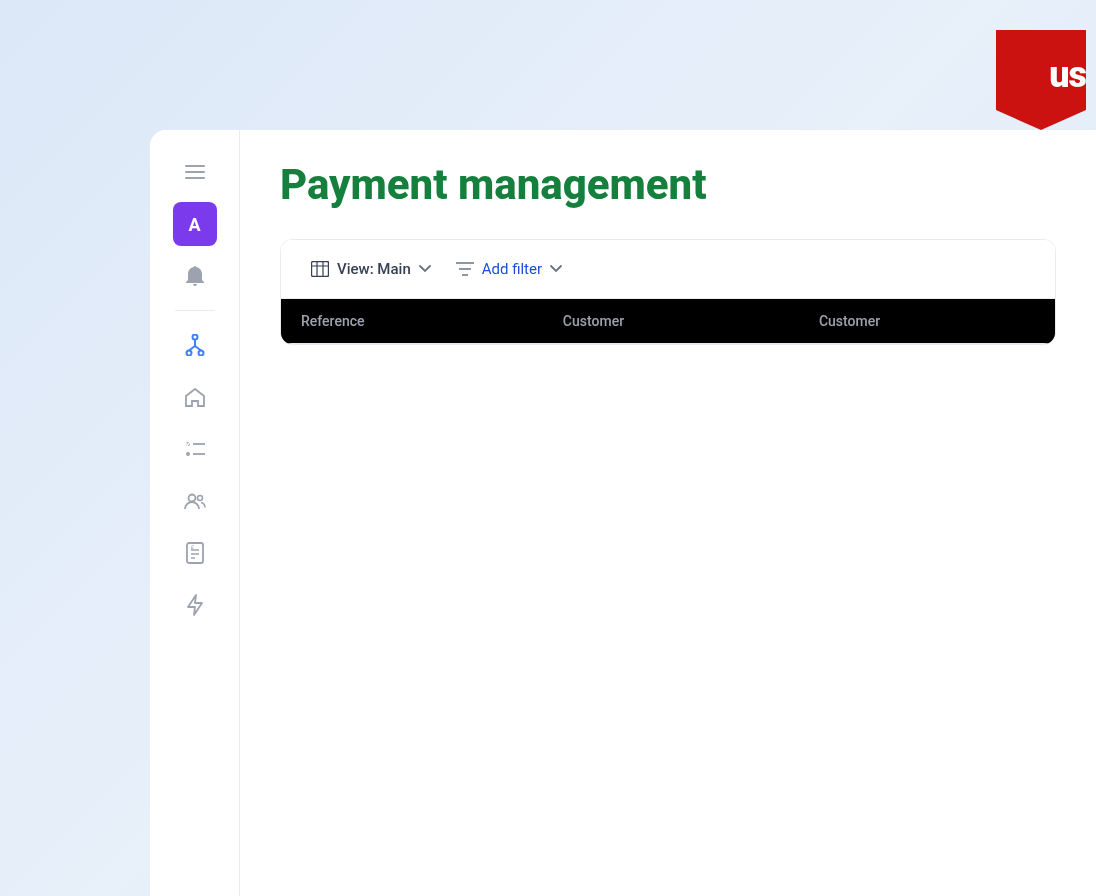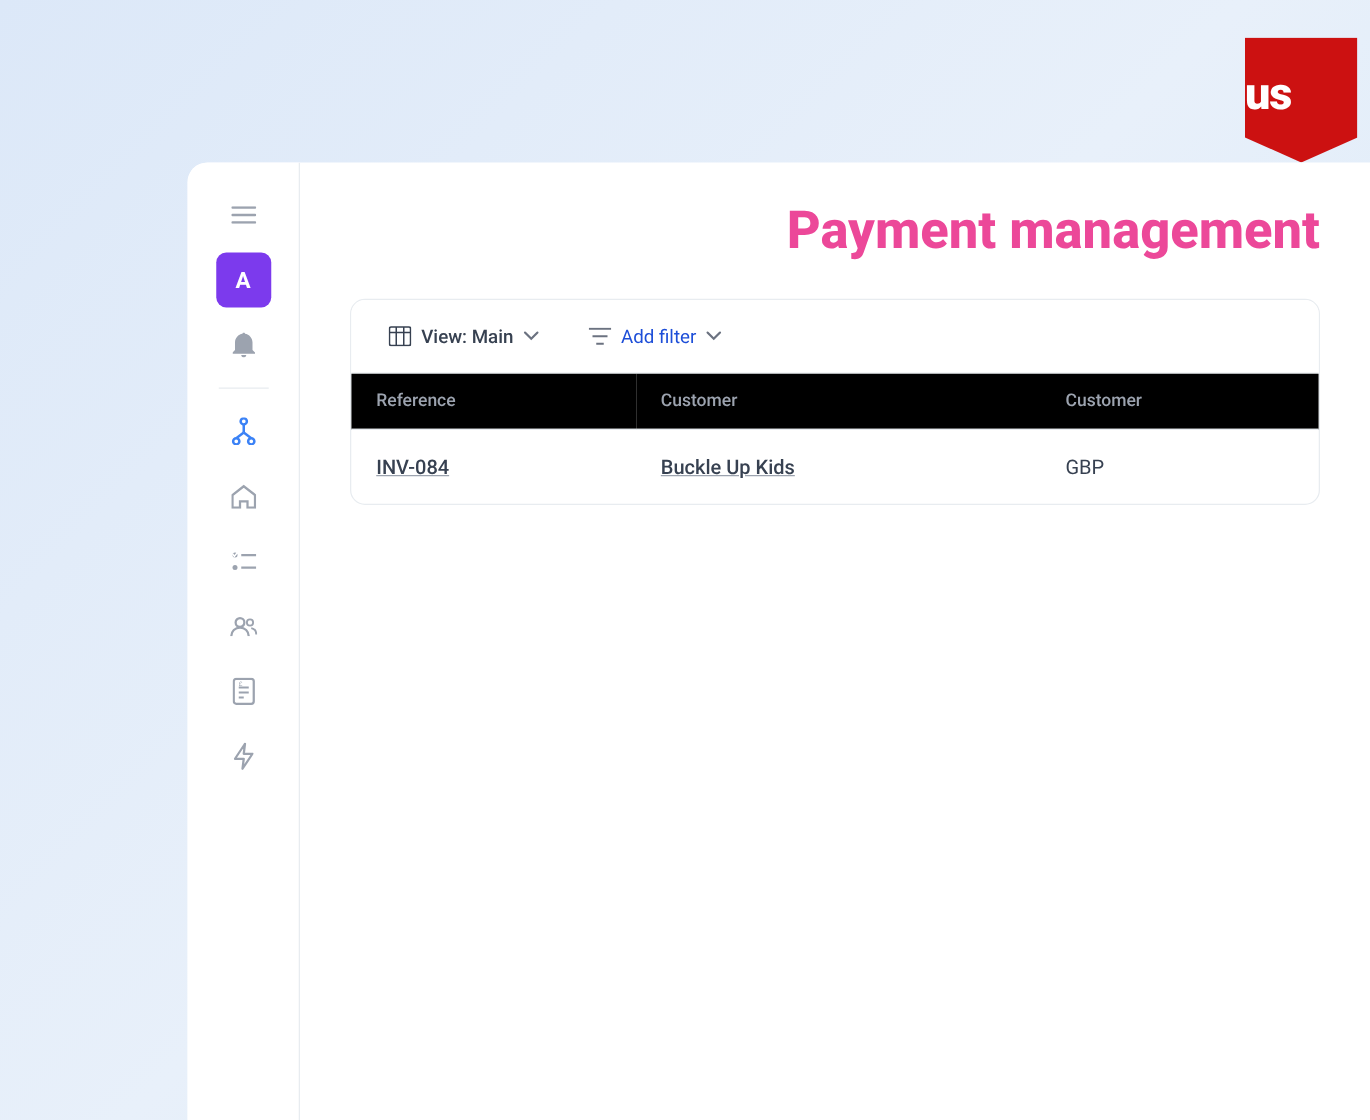--- a/index.html
+++ b/index.html
@@ -17,21 +17,21 @@
     .us-logo {
       position: absolute;
       top: 30px;
       right: 10px;
       width: 90px;
       height: 100px;
       background: #cc1111;
       clip-path: polygon(0 0, 100% 0, 100% 80%, 50% 100%, 0 80%);
       display: flex;
       align-items: center;
-      justify-content: flex-start;
+      justify-content: flex-end;
       z-index: 100;
     }
     .us-logo-text {
       color: white;
       font-size: 36px;
       font-weight: 900;
       letter-spacing: -1px;
       margin-top: -10px;
     }
 
@@ -92,40 +92,39 @@
     
     .content {
       flex: 1;
       padding: 30px 40px;
       overflow: auto;
     }
 
     .page-title {
       font-size: 42px;
       font-weight: 800;
-      color: #ec4899;
+      color: #15803d;
       margin-bottom: 30px;
-      text-align: right;
     }
 
     
     .table-container {
       background: white;
       border: 1px solid #e8ecf0;
       border-radius: 12px;
       overflow: hidden;
     }
 
     
     .table-toolbar {
       padding: 14px 20px;
       border-bottom: 1px solid #e8ecf0;
       display: flex;
       align-items: center;
-      gap: 20px;
+      gap: 5px;
       background: white;
     }
 
     .view-selector {
       display: flex;
       align-items: center;
       gap: 8px;
       color: #374151;
       font-size: 15px;
       font-weight: 500;
@@ -307,24 +306,19 @@
 
       <table class="data-table">
         <thead>
           <tr>
             <th>Reference</th>
             <th>Customer</th>
             <th>Customer</th>
           </tr>
         </thead>
         <tbody id="table-body">
-        <tr>
-              <td><a class="cell-link">INV-084</a></td>
-              <td><a class="cell-link">Buckle Up Kids</a></td>
-              <td class="currency-cell">GBP</td>
-            </tr>
           </tbody>
       </table>
 
     </div>
   </div>
 
 </div>
 
 </body></html>

